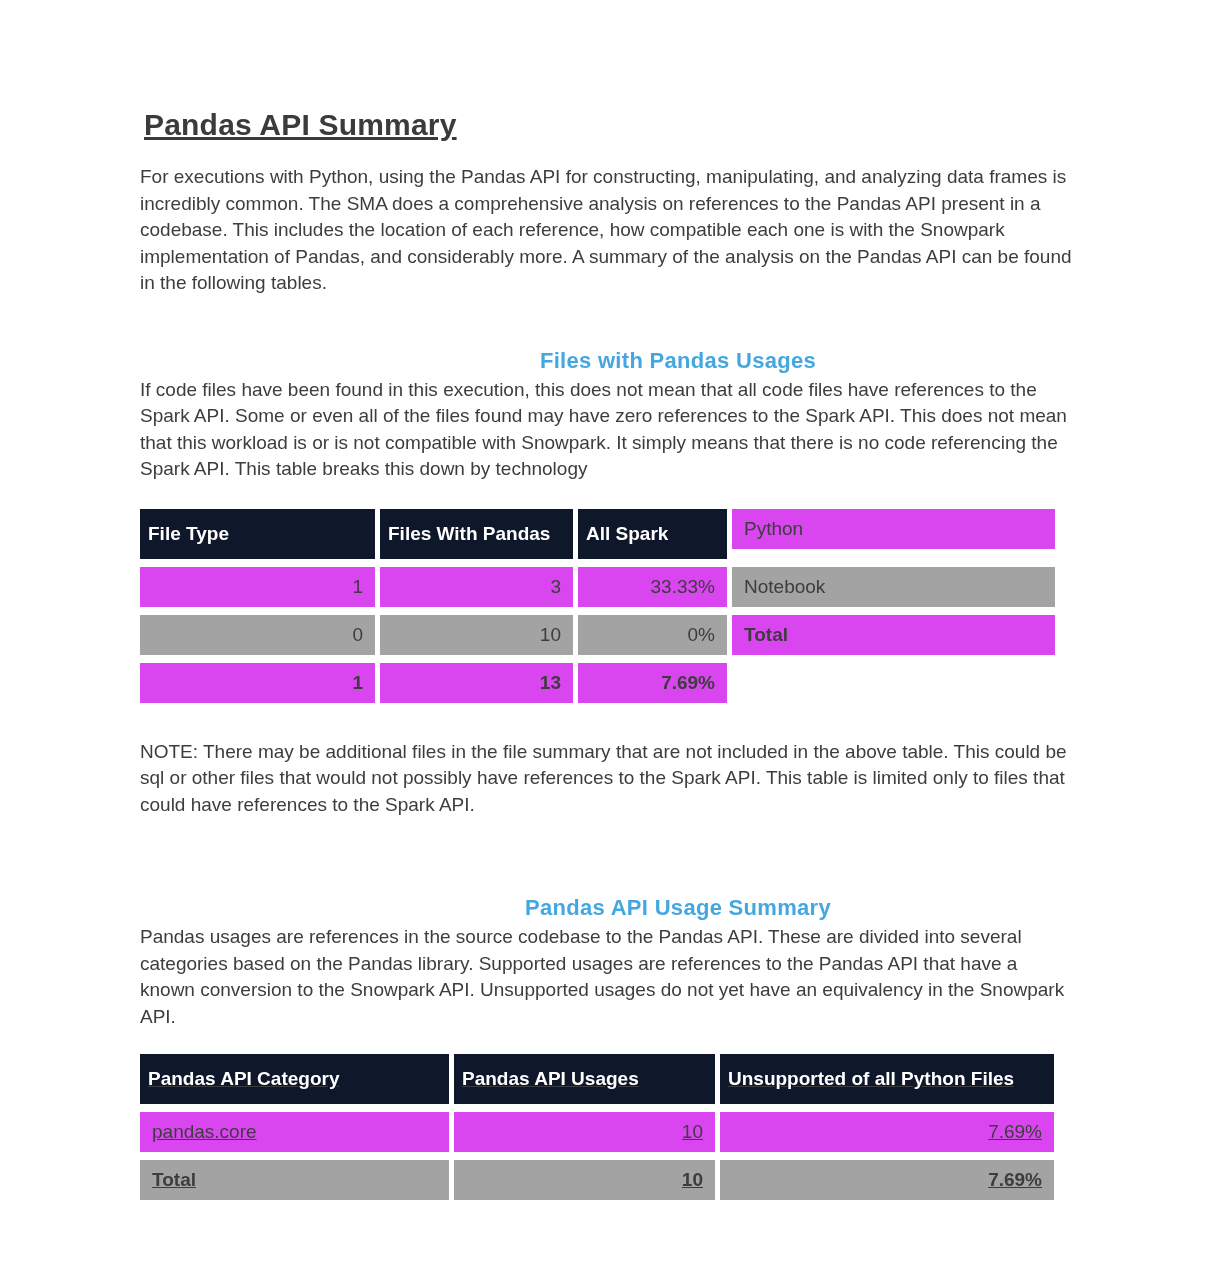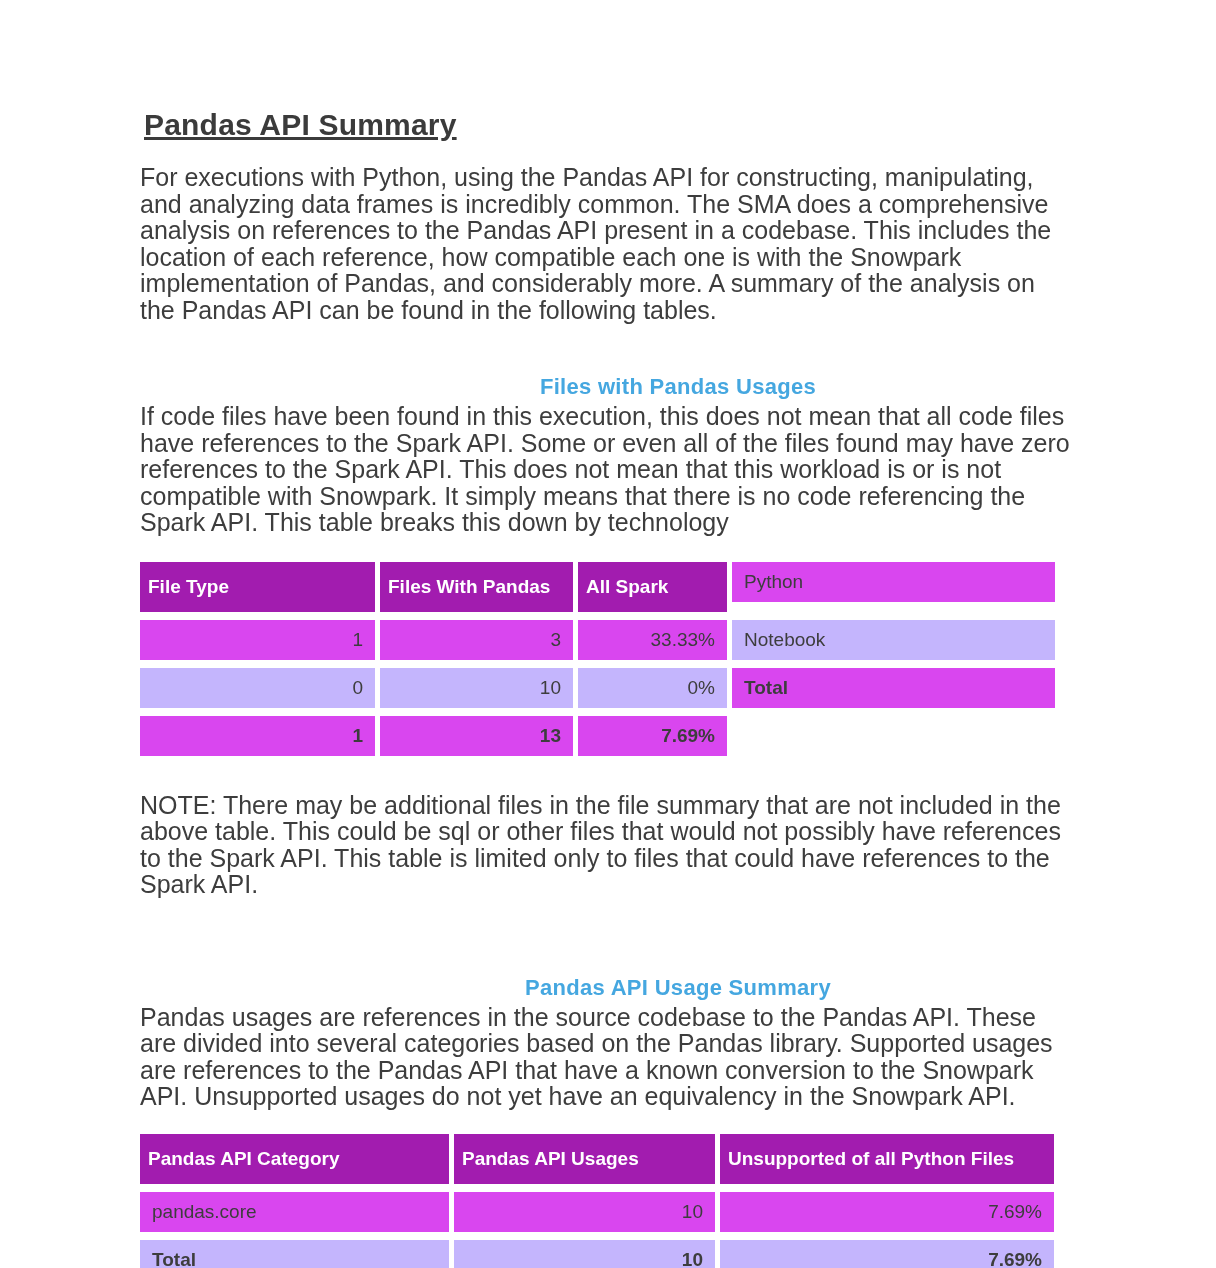--- a/index.html
+++ b/index.html
@@ -18,21 +18,21 @@
     font-size: 30px;
     line-height: 34px;
     font-weight: bold;
     color: #3b3b3b;
     margin: 4px;
     letter-spacing: 0.2px;
     text-decoration: underline;
   }
   .para {
     width: 935px;
-    font-size: 25px;
+    font-size: 19px;
     line-height: 26.5px;
     margin: 0;
   }
   .intro { margin-top: 22px; }
   .section-heading {
     font-size: 22px;
     line-height: 28px;
     font-weight: bold;
     color: #45a7e0;
     margin: 0;
@@ -42,40 +42,40 @@
   .files-heading { margin-top: 50px; }
   .usage-heading { margin-top: 76px; }
   .section-desc { margin-top: 2px; }
   .note-para { margin-top: 36px; }
   .data-table {
     display: grid;
     gap: 8px 5px;
     margin-top: 26px;
   }
   .table-files { grid-template-columns: 235px 193px 149px 323px; }
-  .table-usage { grid-template-columns: 309px 261px 334px; margin-top: 24px; }
+  .table-usage { grid-template-columns: 309px 261px 334px; margin-top: 24px; text-decoration: underline; }
   .th {
-    background: #a21caf;
+    background: #0f172a;
     color: #ffffff;
     font-weight: bold;
     font-size: 19px;
     height: 50px;
     display: flex;
     align-items: center;
     padding: 0 8px;
     box-sizing: border-box;
   }
   .td {
     font-size: 19px;
     height: 40px;
     display: flex;
     align-items: center;
     padding: 0 12px;
     box-sizing: border-box;
-    background: #c4b5fd;
+    background: #a3a3a3;
   }
   .td.num { justify-content: flex-end; }
   .row-gray { background: #d946ef; }
   .row-bold { font-weight: bold; }
 </style>
 </head>
 <body>
 
 <div class="page">
 

